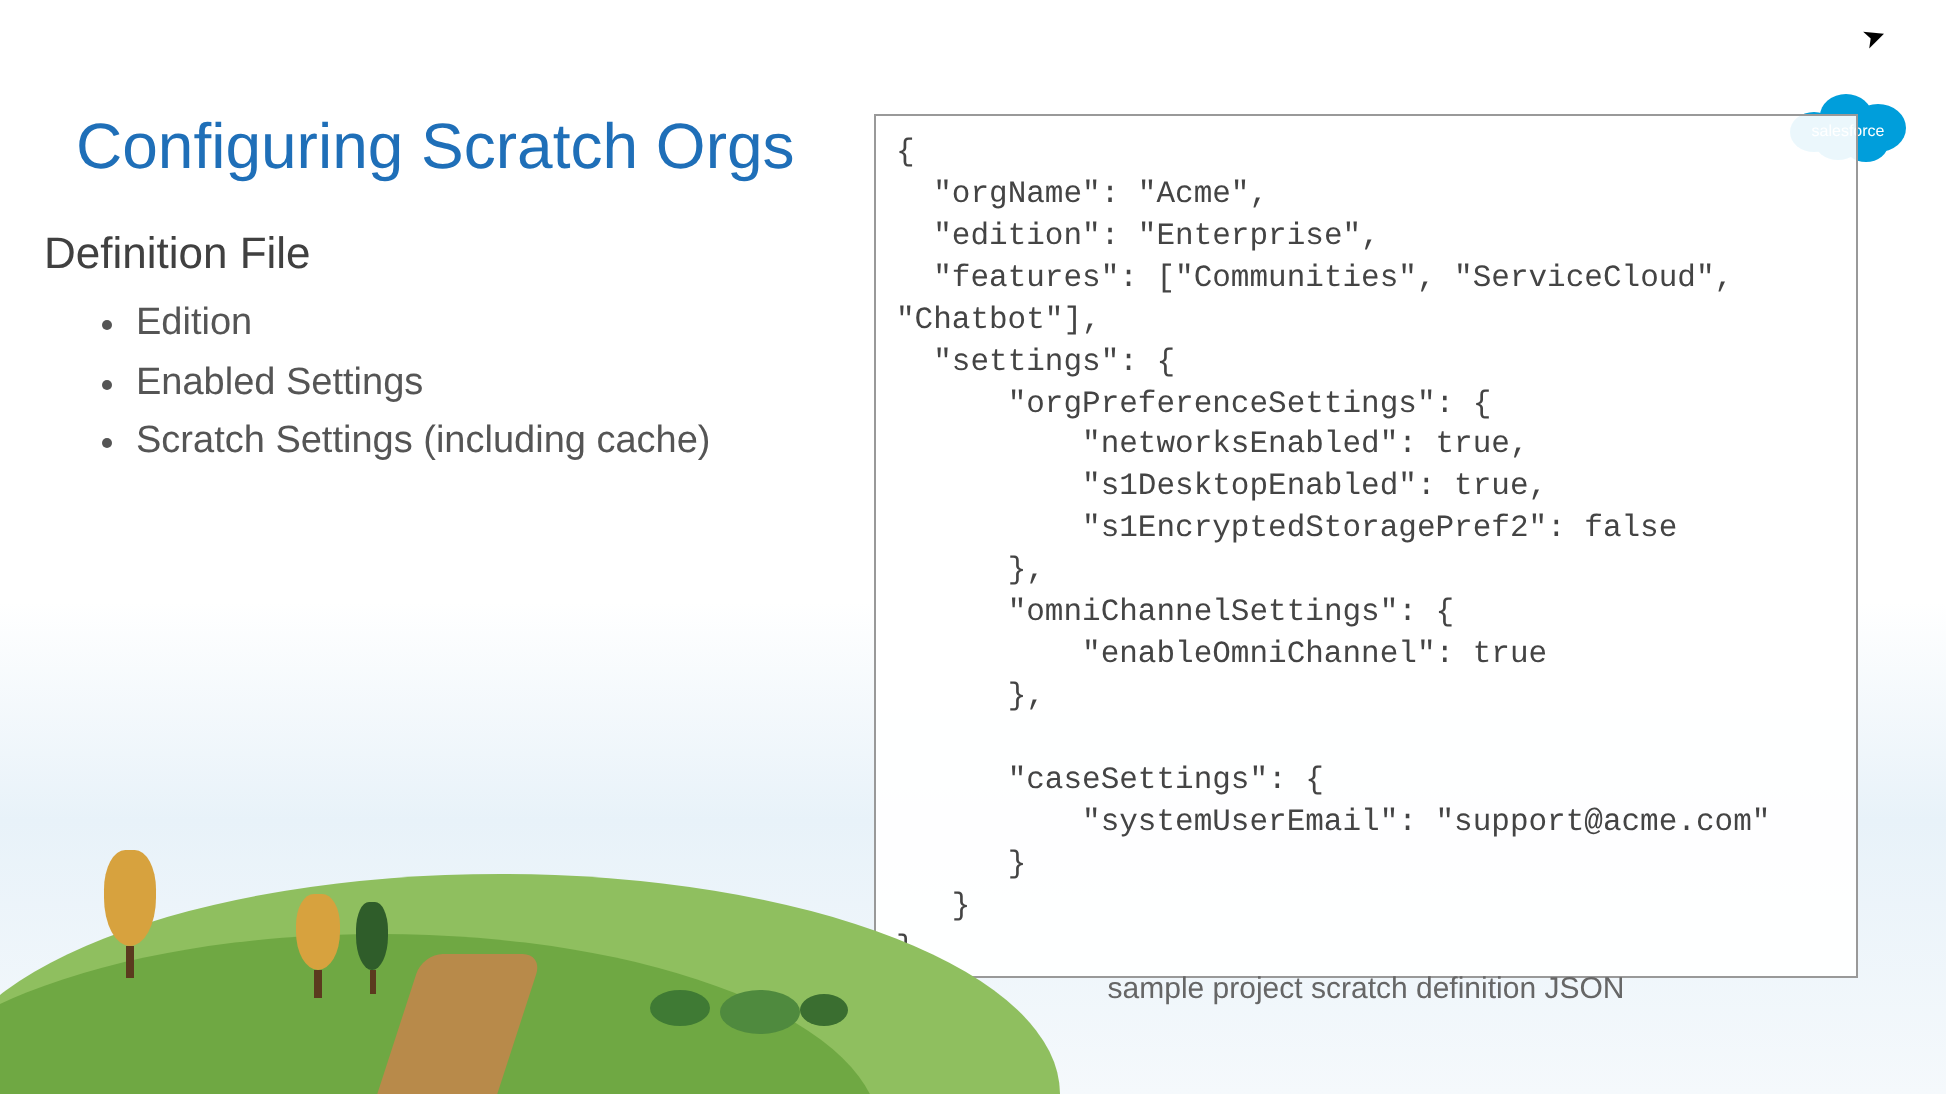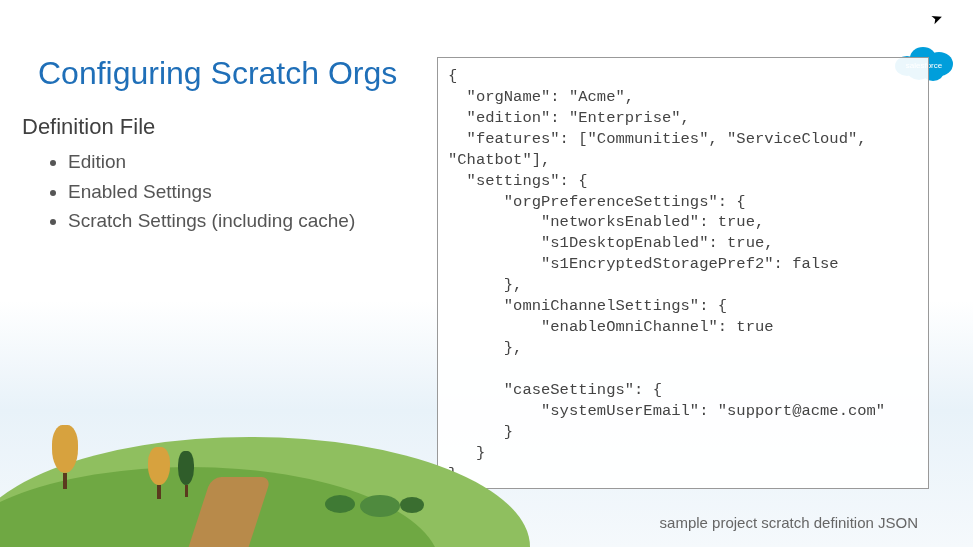--- a/index.html
+++ b/index.html
@@ -71,25 +71,24 @@
     .code-block {
       font-family: "Courier New", Courier, monospace;
       font-size: 15.5px;
       color: #444;
       line-height: 1.35;
       white-space: pre-wrap;
       word-wrap: break-word;
       flex: 1;
     }
     .code-caption {
-      text-align: right;
+      text-align: center;
       font-size: 15px;
       color: #666;
       padding-top: 2px;
-      margin-top: 28px;
     }
     
     .hill-back {
       position: absolute;
       bottom: 0;
       left: -30px;
       width: 560px;
       height: 110px;
       background: #8fbf5f;
       border-radius: 50% 50% 0 0 / 100% 100% 0 0;

